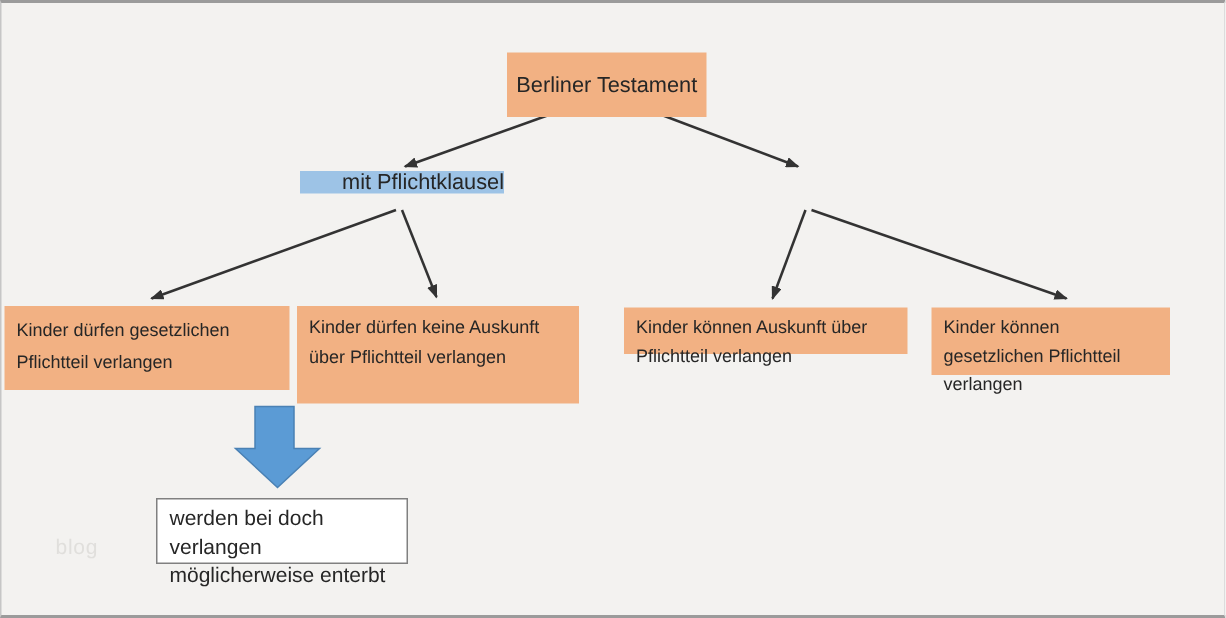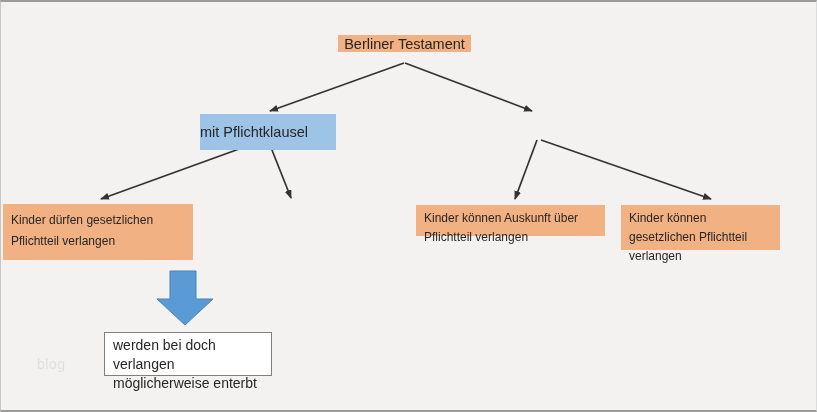--- a/index.html
+++ b/index.html
@@ -16,28 +16,28 @@
     font-family:"Liberation Sans",sans-serif;
     color:var(--text,#262626);
   }
   .connector-layer{position:absolute;left:0;top:0;width:817px;height:412px;pointer-events:none;}
   .connector{stroke:var(--connector,#333);stroke-width:1.7;fill:none;}
   .connector-head{fill:var(--connector,#333);}
   .down-arrow{fill:var(--arrow-fill,#5b9bd5);stroke:var(--arrow-edge,#4a81b4);stroke-width:1;}
 
   .node{position:absolute;box-sizing:border-box;}
   .root-node{
-    left:337px;top:33px;width:133px;height:17px;
+    left:337px;top:33px;width:133px;height:43px;
     background:var(--node-orange,#f2b183);
     display:flex;align-items:center;justify-content:center;
     font-size:14.5px;
   }
   .branch-node{
     background:var(--node-blue,#9dc3e6);
-    height:36px;display:flex;align-items:center;justify-content:flex-start;
+    height:15px;display:flex;align-items:center;justify-content:flex-end;
     font-size:14.5px;
   }
   .branch-mit{left:199px;top:112px;width:136px;}
   .branch-ohne{left:468px;top:112px;width:137px;}
 
   .leaf-node{
     background:var(--node-orange,#f2b183);
     font-size:12px;line-height:20px;
     padding:6px 7px 0 8px;
   }
@@ -84,20 +84,21 @@
     <span>Berliner Testament</span>
   </div>
 
   <div class="node branch-node branch-mit">
     <span>mit Pflichtklausel</span>
   </div>
 
 
   <div class="node leaf-node leaf-1">Kinder dürfen gesetzlichen Pflichtteil verlangen</div>
 
+  <div class="node leaf-node leaf-2">Kinder dürfen keine Auskunft über Pflichtteil verlangen</div>
 
   <div class="node leaf-node leaf-3">Kinder können Auskunft über Pflichtteil verlangen</div>
 
   <div class="node leaf-node leaf-4">Kinder können gesetzlichen Pflichtteil verlangen</div>
 
   <div class="note-box">werden bei doch verlangen möglicherweise enterbt</div>
 
   <div class="watermark">blog</div>
 
 </div>

